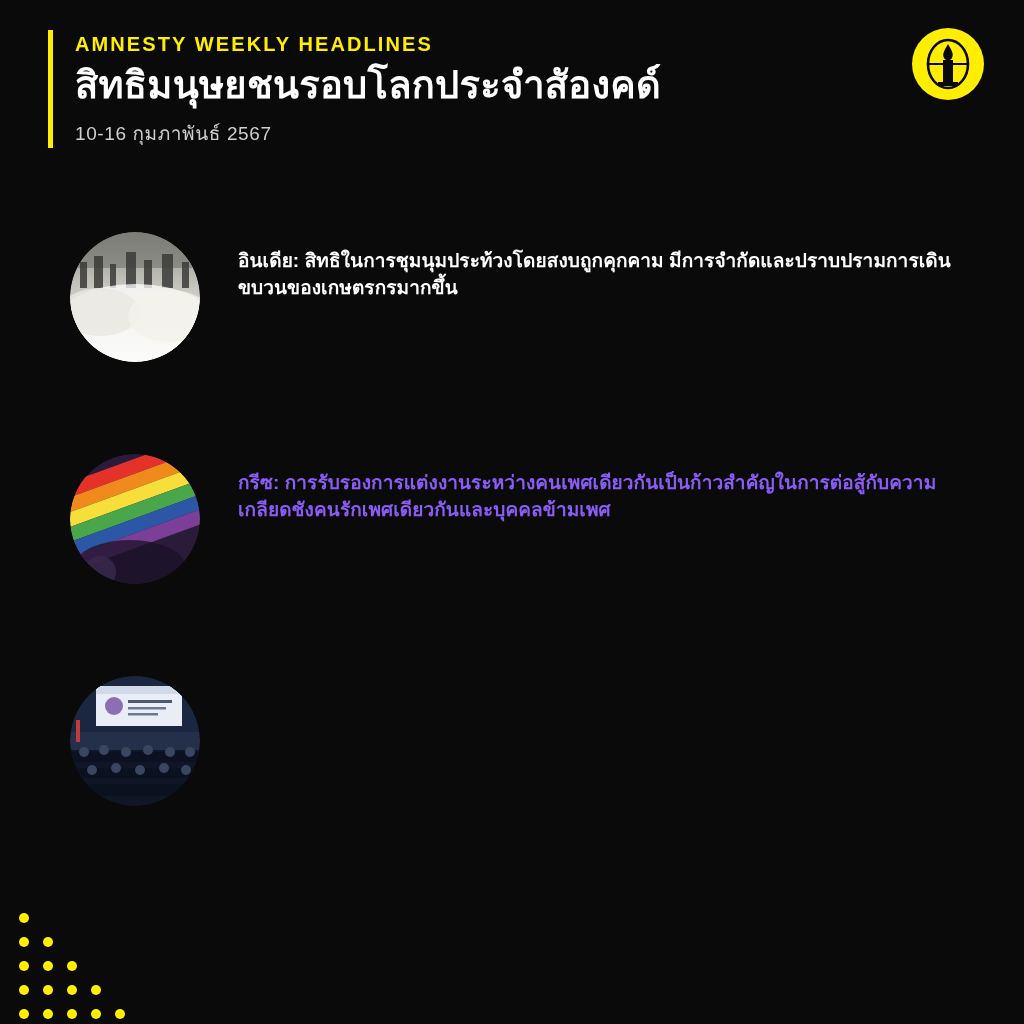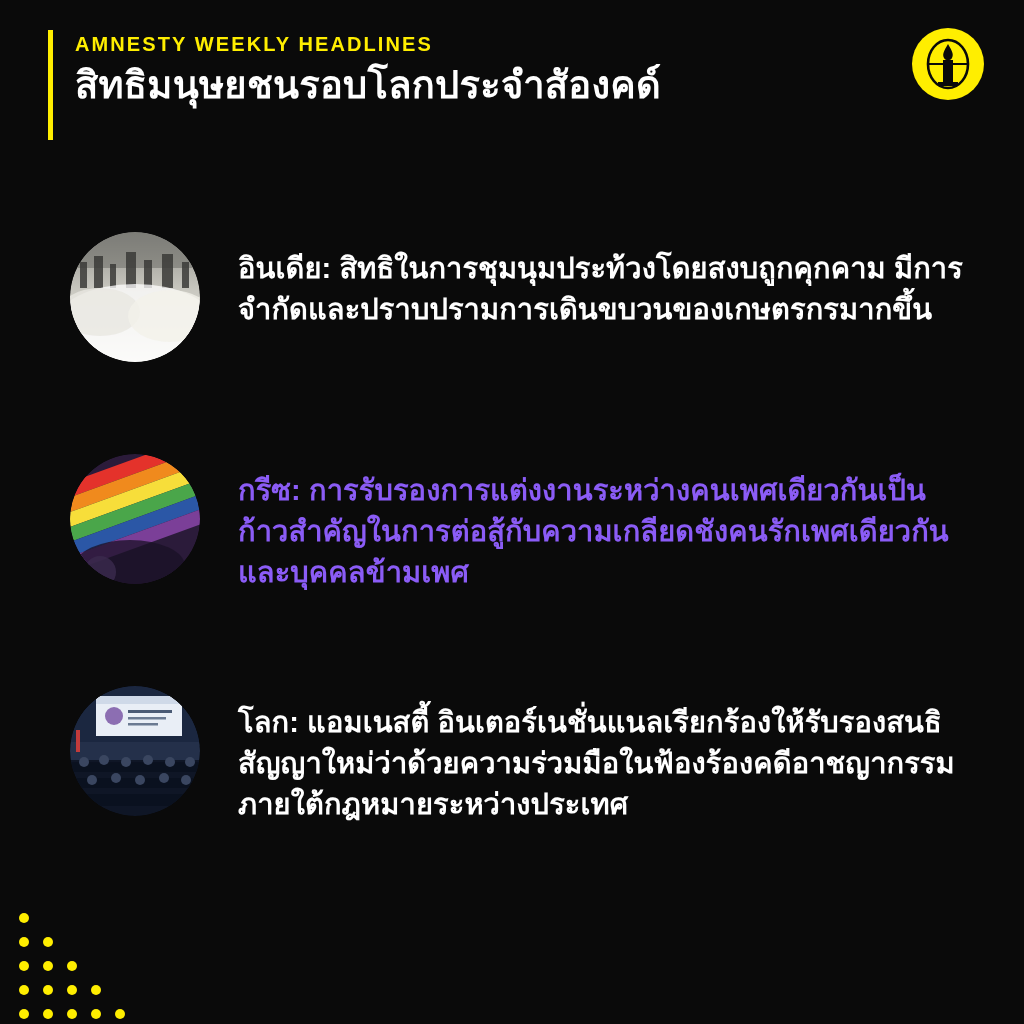--- a/index.html
+++ b/index.html
@@ -94,21 +94,21 @@
     height: 130px;
     border-radius: 50%;
     overflow: hidden;
     position: relative;
     margin-right: 38px;
   }
   .thumb svg { display: block; width: 130px; height: 130px; }
 
   .story-text {
     flex: 1 1 auto;
-    font-size: 29px;
+    font-size: 19px;
     font-weight: bold;
     line-height: 1.42;
     padding-top: 16px;
     letter-spacing: 0.1px;
   }
   .story-text.white { color: #ffffff; }
   .story-text.yellow { color: #8b5cf6; }
 
   
   .dots {
@@ -123,20 +123,21 @@
 </head>
 <body>
 
 <div class="card">
 
   <div class="header">
     <div class="header-bar"></div>
     <div class="header-text">
       <div class="kicker">AMNESTY WEEKLY HEADLINES</div>
       <div class="headline-th">สิทธิมนุษยชนรอบโลกประจำสัองคด์</div>
+      <div class="daterange">10-16 กุมภาพันธ์ 2567</div>
     </div>
   </div>
 
   <div class="logo">
     <span>
       <svg width="46" height="52" viewBox="0 0 46 52" aria-hidden="true">
 
         <ellipse cx="23" cy="26" rx="20" ry="24" fill="none" stroke="#0a0a0a" stroke-width="2.6"></ellipse>
         <line x1="3" y1="26" x2="43" y2="26" stroke="#0a0a0a" stroke-width="2"></line>
 
@@ -245,21 +246,20 @@
               <circle cx="22" cy="94" r="5"></circle>
                 <circle cx="46" cy="92" r="5"></circle>
               <circle cx="70" cy="94" r="5"></circle>
                 <circle cx="94" cy="92" r="5"></circle>
               <circle cx="116" cy="94" r="5"></circle>
             </g>
             <rect x="6" y="44" width="4" height="22" fill="#c23b3b"></rect>
           </g>
         </svg>
       </div>
-      <div class="story-text white">โลก: แอมเนสตี้ อินเตอร์เนชั่นแนลเรียกร้องให้รับรองสนธิสัญญาใหม่ว่าด้วยความร่วมมือในฟ้องร้องคดีอาชญากรรมภายใต้กฎหมายระหว่างประเทศ</div>
     </div>
 
   </div>
 
   <div class="dots">
     <svg width="120" height="120" viewBox="0 0 120 120" aria-hidden="true">
       <g fill="#ffee00">
         <circle cx="14" cy="14" r="5"></circle>
         <circle cx="14" cy="38" r="5"></circle>
           <circle cx="38" cy="38" r="5"></circle>

